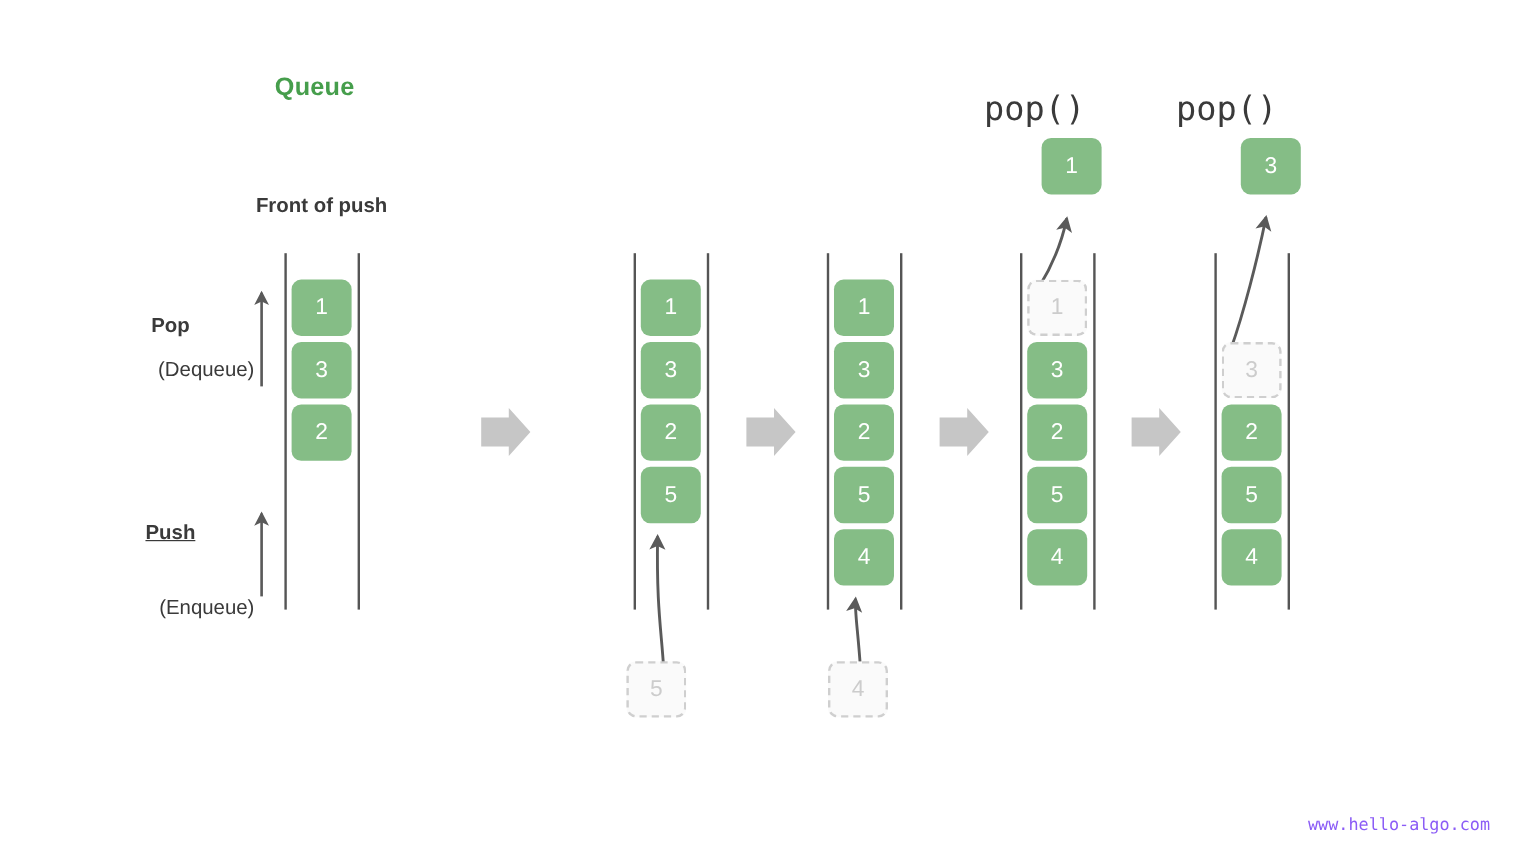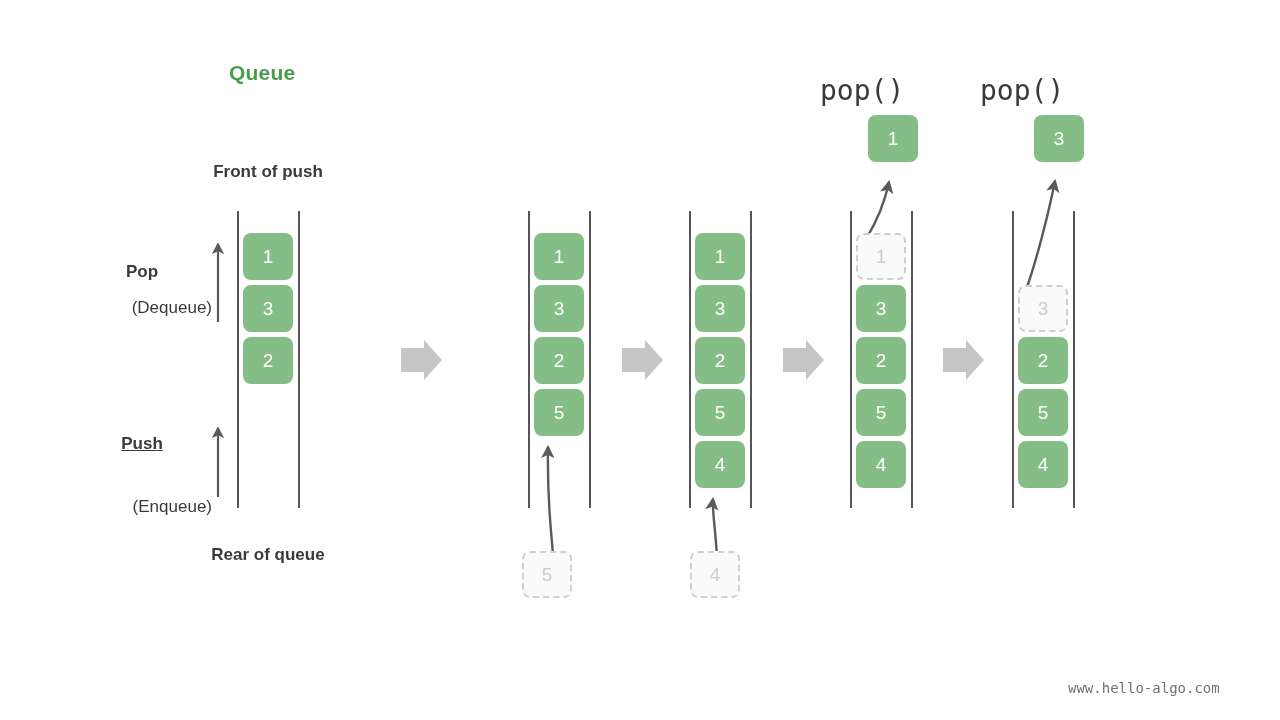--- a/index.html
+++ b/index.html
@@ -47,22 +47,23 @@
     font-family: "DejaVu Sans Mono", monospace;
     font-size: 28px;
     color: #3a3a3a;
     white-space: nowrap;
     margin-top: 12px;
   }
   .mono-label .arg { color: #469e4c; font-weight: bold; }
   .watermark {
     font-family: "DejaVu Sans Mono", monospace;
     font-size: 14px;
-    color: #737373;
-    white-space: nowrap;
+    color: #8b5cf6;
+    white-space: nowrap;
+    margin-left: 22px;
   }
 
   
   .cell {
     width: 50px;
     height: 47px;
     border-radius: 8px;
     background: #85bd86;
     color: #ffffff;
     font-size: 19px;
@@ -146,21 +147,20 @@
   <div class="abs title-queue" style="left:229px; top:61px;">Queue</div>
 
   <div class="abs bold-label" style="left:168px; top:162px; width:200px;">Front of push</div>
 
   <div class="abs bold-label" style="left:82px; top:262px; width:120px;">Pop</div>
   <div class="abs plain-label" style="left:72px; top:298px; width:140px;">(Dequeue)</div>
 
   <div class="abs bold-label" style="left:82px; top:434px; width:120px;text-decoration:underline;">Push</div>
   <div class="abs plain-label" style="left:72px; top:497px; width:140px;">(Enqueue)</div>
 
-  <div class="abs bold-label" style="left:168px; top:545px; width:200px;">Rear of queue</div>
 
   <div class="abs rail" style="left:237px; top:211px; height:297px;"></div>
   <div class="abs rail" style="left:298px; top:211px; height:297px;"></div>
   <div class="abs cell" style="left:243px; top:233px;">1</div>
   <div class="abs cell" style="left:243px; top:285px;">3</div>
   <div class="abs cell" style="left:243px; top:337px;">2</div>
 
   <div class="abs rail" style="left:528px; top:211px; height:297px;"></div>
   <div class="abs rail" style="left:589px; top:211px; height:297px;"></div>
   <div class="abs cell" style="left:534px; top:233px;">1</div>

